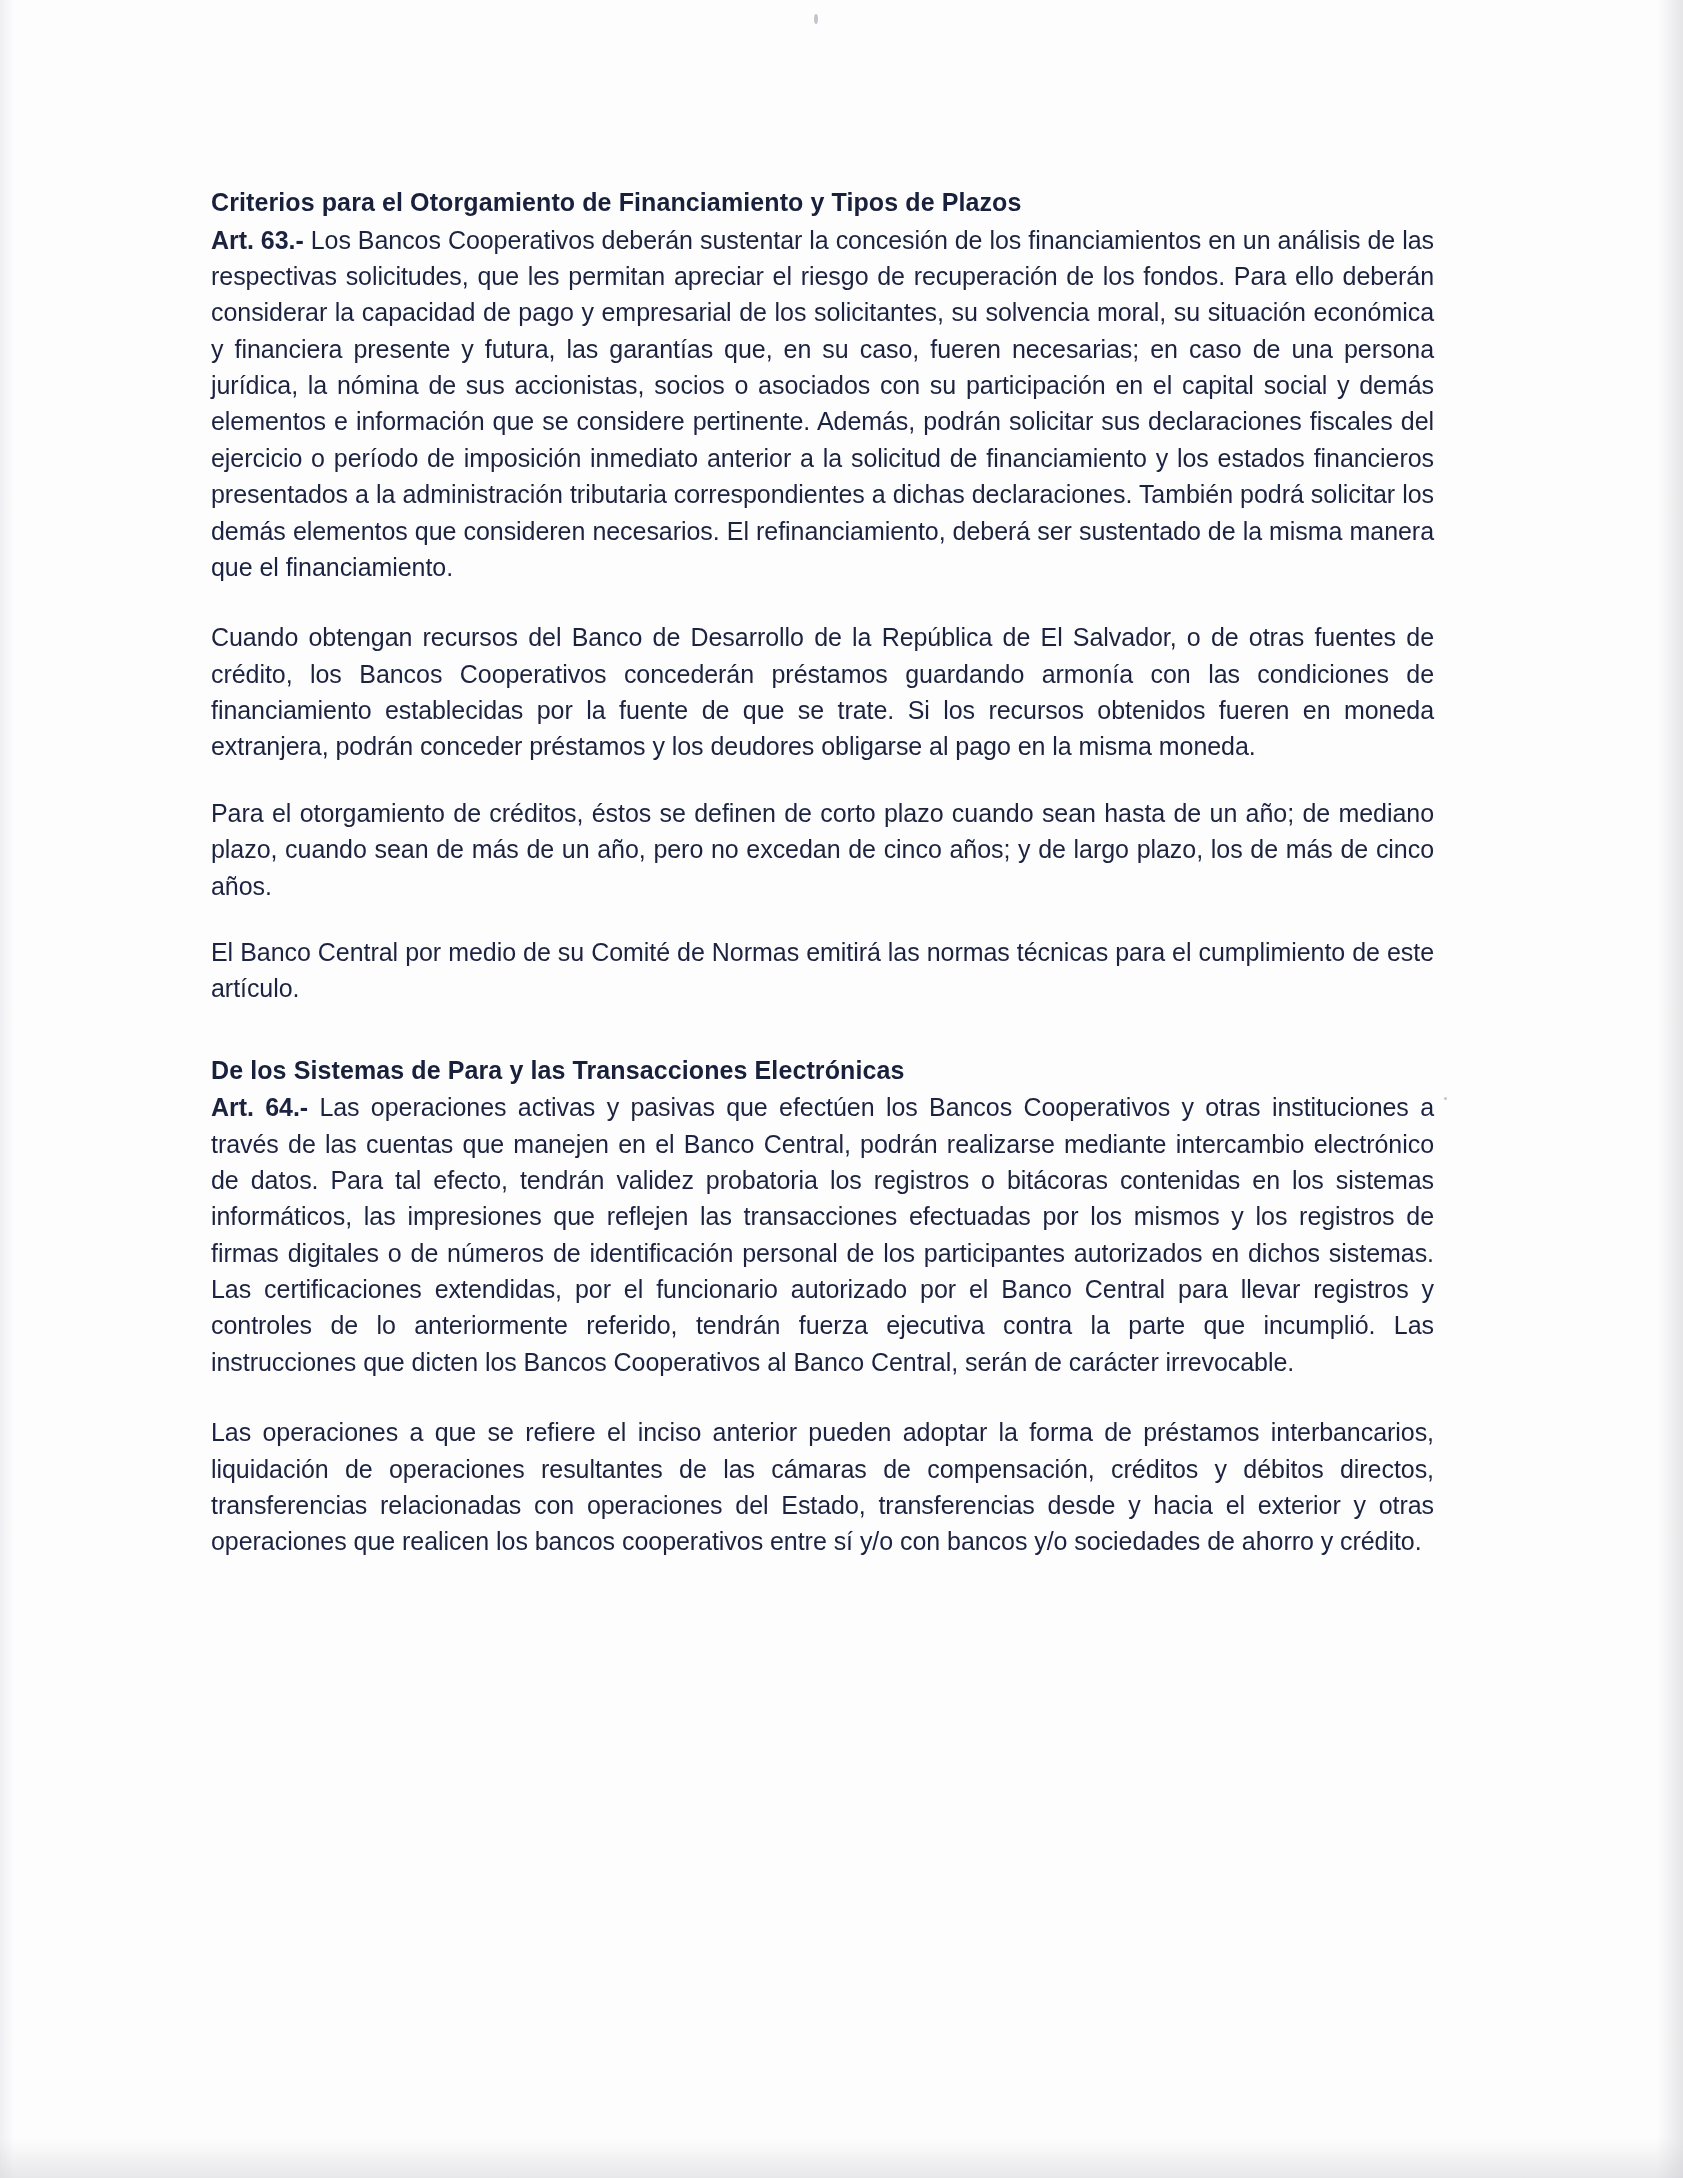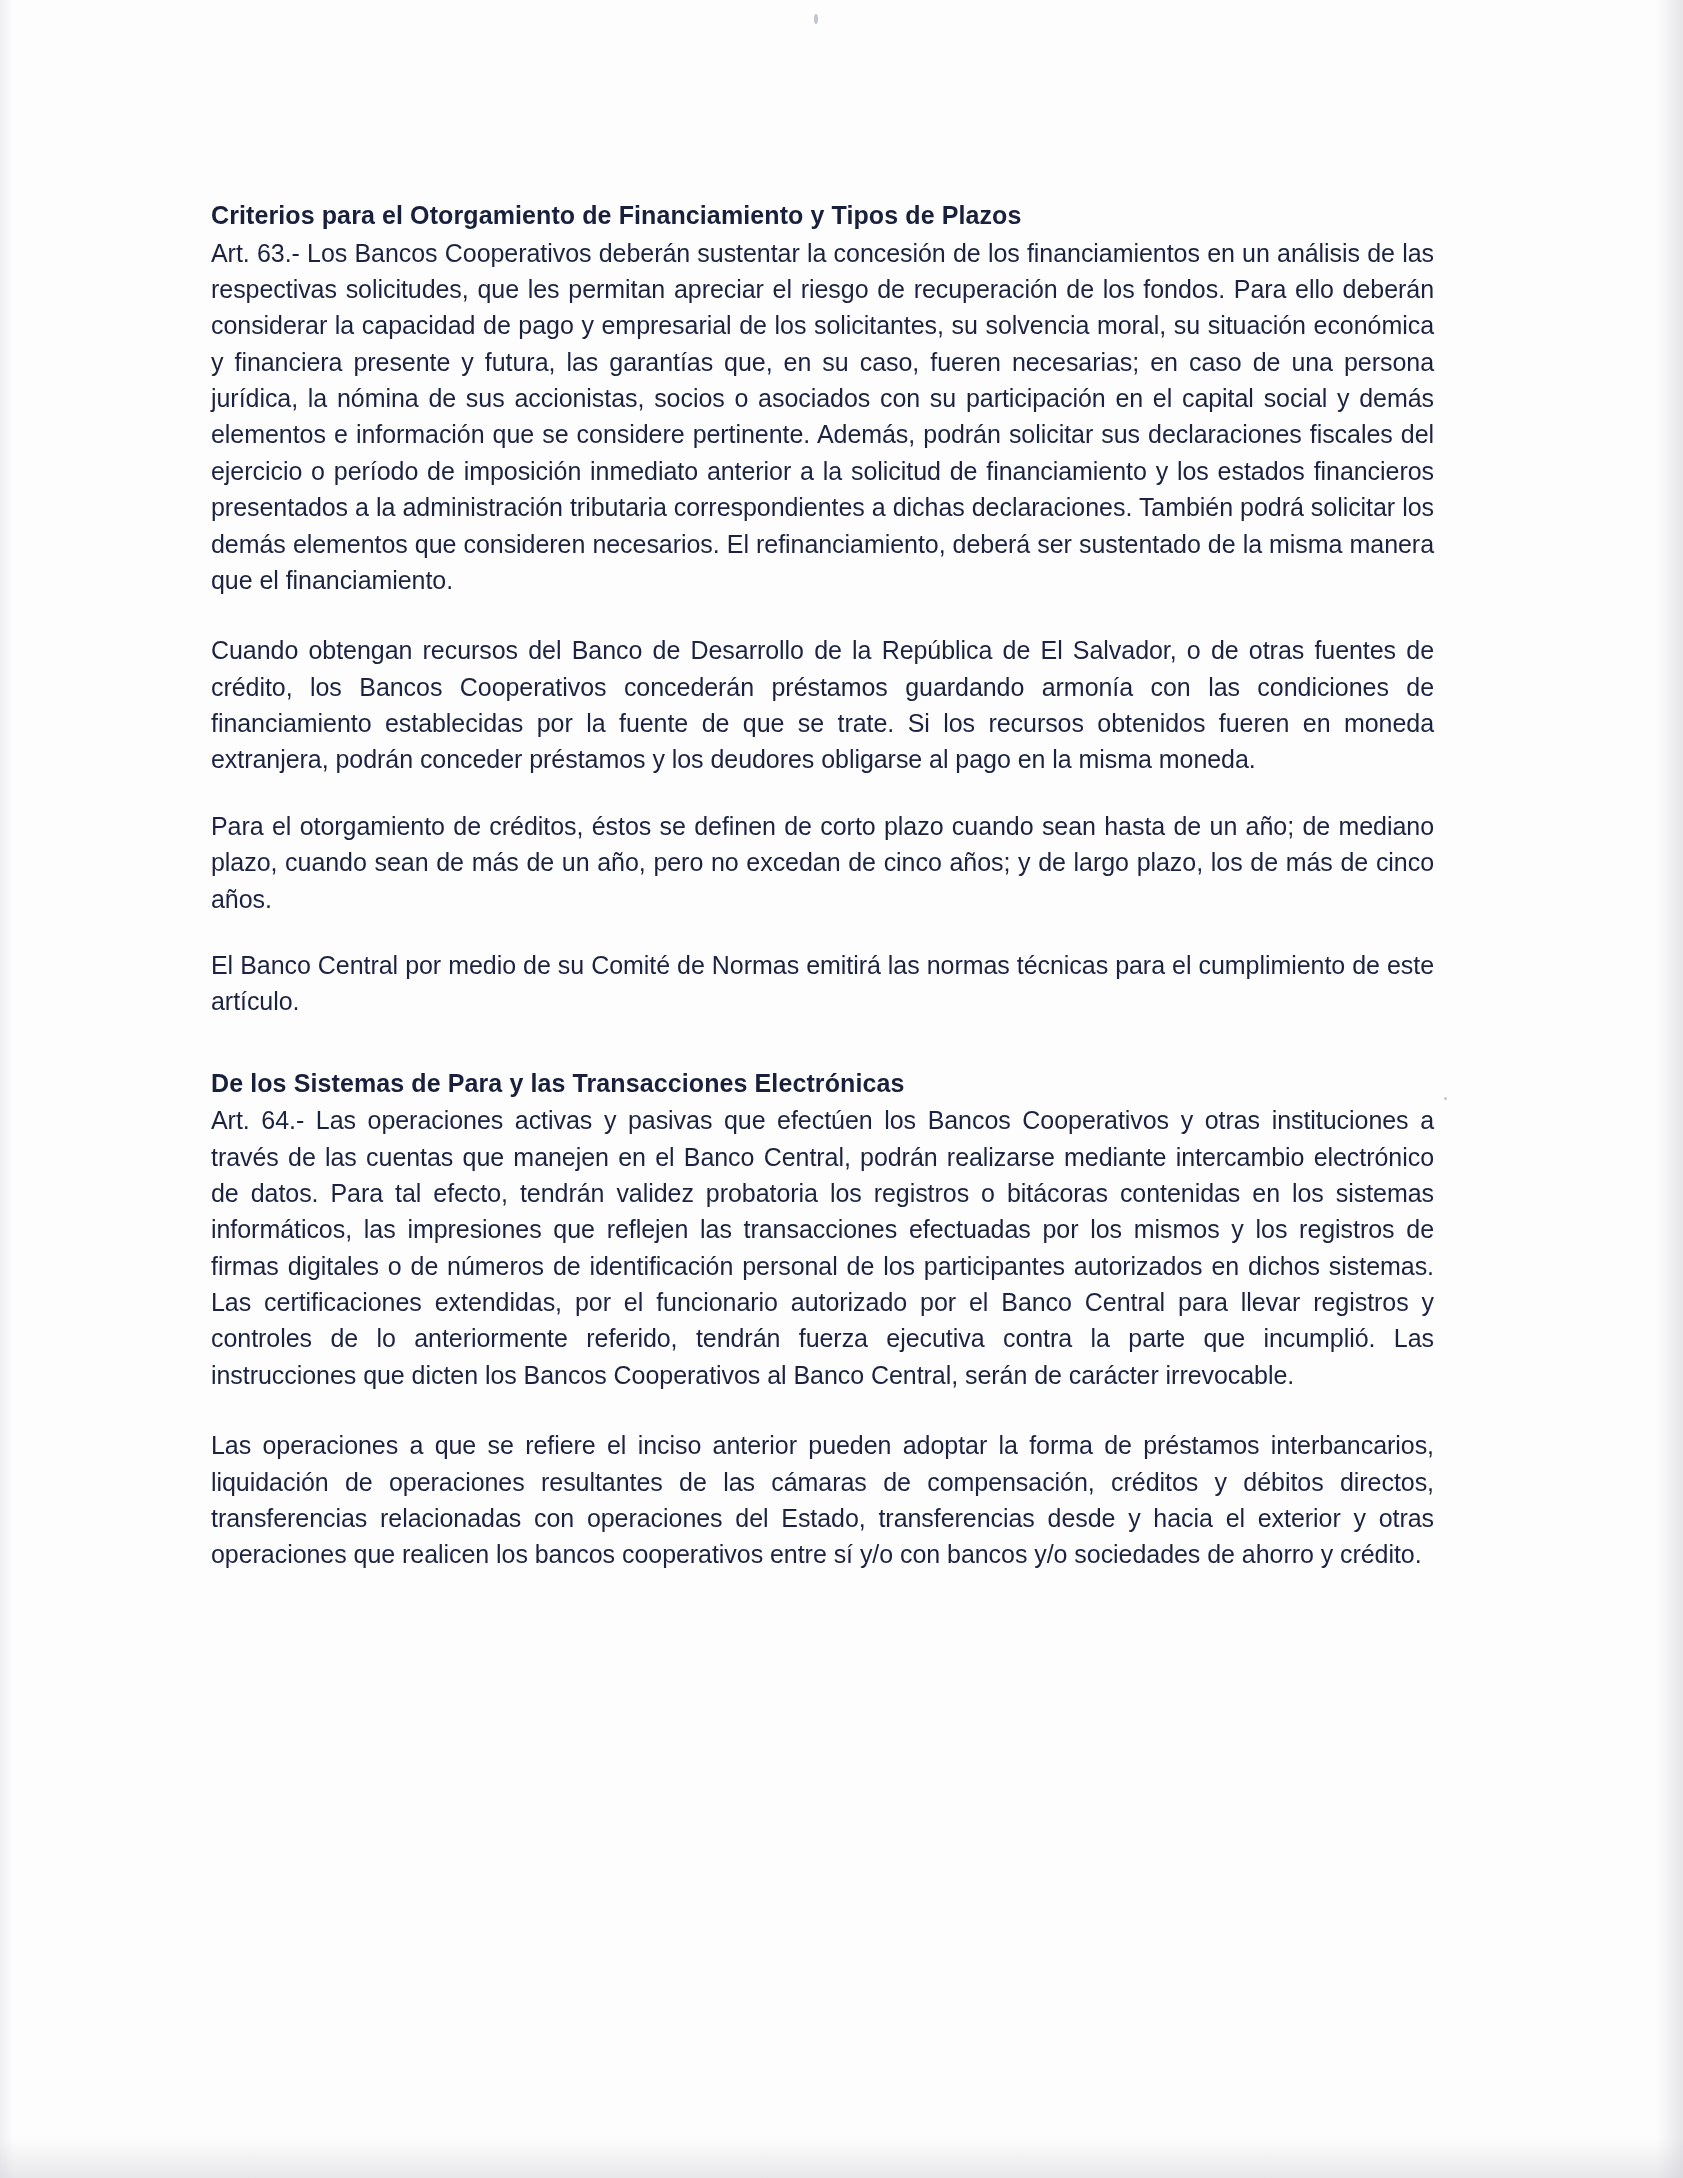--- a/index.html
+++ b/index.html
@@ -50,21 +50,21 @@
   }
   .speck {
     position: absolute;
     background: #9aa0ad;
     opacity: 0.6;
     border-radius: 50%;
   }
   .content {
     position: absolute;
     left: 211px;
-    top: 198px;
+    top: 185px;
     width: 1223px;
   }
   .heading {
     font-size: 25px;
     font-weight: bold;
     letter-spacing: 0.1px;
     line-height: 1.42;
     margin: 0 0 1px 0;
     color: #19203c;
   }
@@ -82,21 +82,21 @@
   .gap {
     height: 34px;
   }
   .gap-sm {
     height: 30px;
   }
   .gap-lg {
     height: 46px;
   }
   .art-label {
-    font-weight: normal;
+    font-weight: bold;
   }
 </style>
 </head>
 <body>
 
 <div class="page">
 
   <div class="speck" style="left:814px; top:14px; width:4px; height:10px;"></div>
   <div class="speck" style="left:1444px; top:1097px; width:3px; height:3px;"></div>
 

